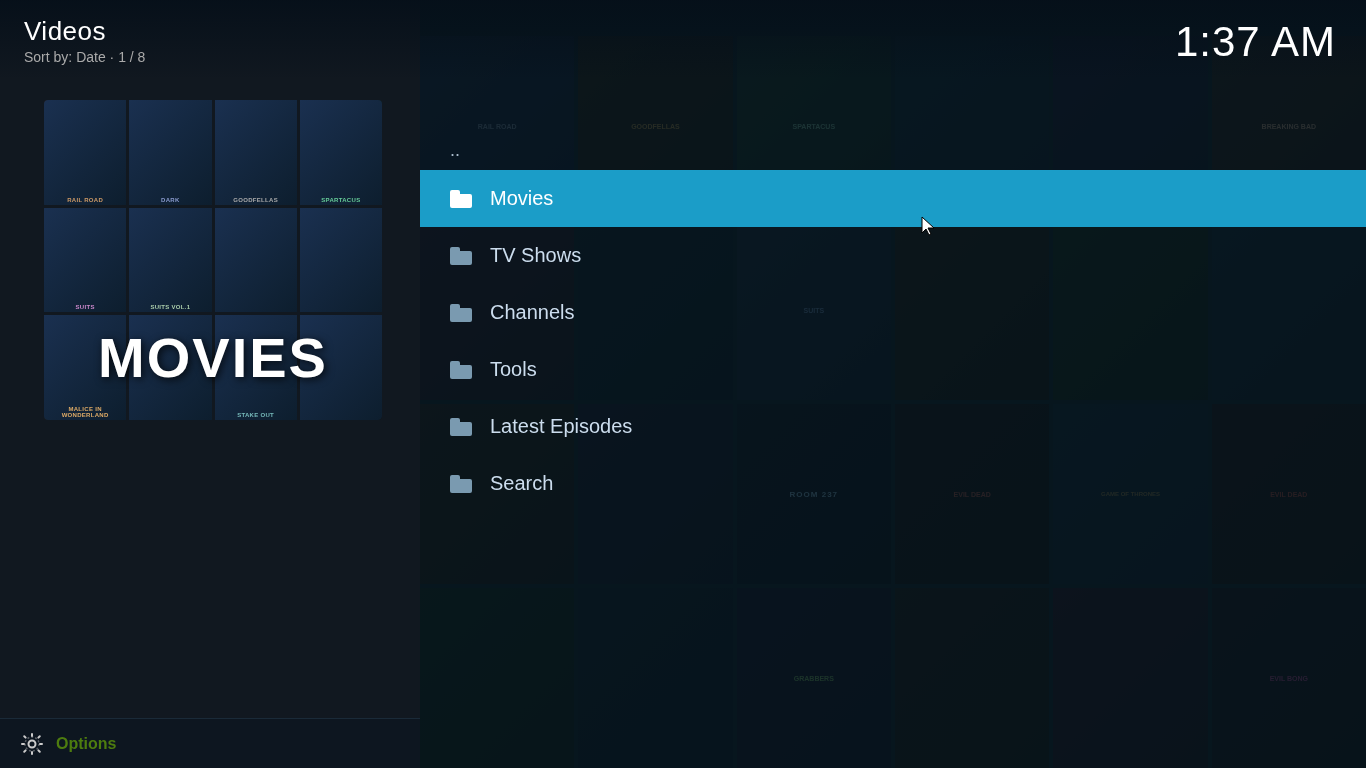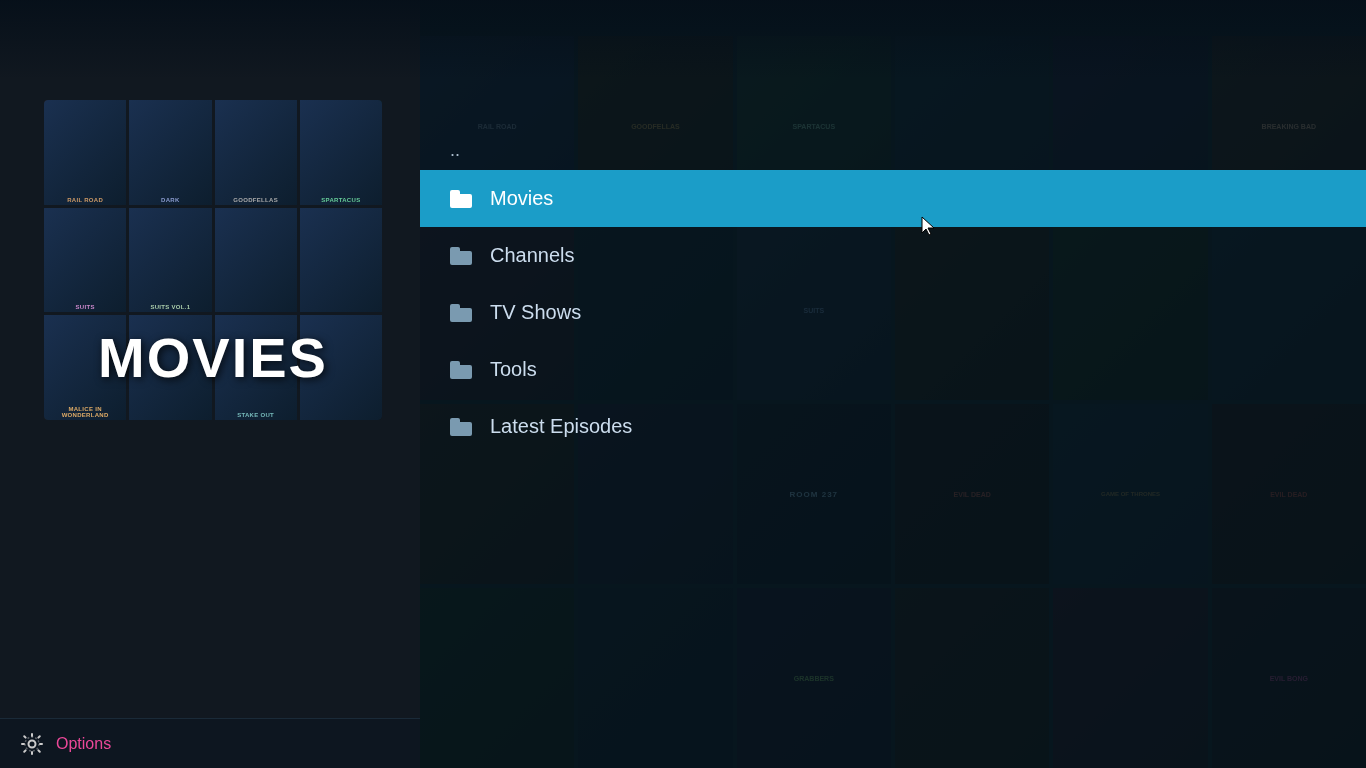--- a/index.html
+++ b/index.html
@@ -274,21 +274,22 @@
     }
 
     .gear-icon {
       width: 24px;
       height: 24px;
       margin-right: 12px;
     }
 
     .options-label {
       font-size: 16px;
-      color: #ec4899;
+      color: #4d7c0f;
+      font-weight: bold;
     }
 
     
     .cursor {
       position: absolute;
       top: 215px;
       left: 920px;
       z-index: 100;
       width: 20px;
       height: 24px;
@@ -395,20 +396,25 @@
     <div style="position:absolute;inset:0;background:linear-gradient(135deg,#180810,#0e050a);"></div>
     <span class="cell-label" style="position:relative;z-index:1;font-size:7px;color:#cc4499;">EVIL BONG</span>
   </div>
 </div>
 
 <div class="bg-overlay"></div>
 
 <div class="left-panel"></div>
 
 <div class="header">
+  <div class="header-title-section">
+    <span class="header-title">Videos</span>
+    <span class="header-subtitle">Sort by: Date · 1 / 8</span>
+  </div>
+  <div class="header-time">1:37 AM</div>
 </div>
 
 <div class="poster-area">
   <div class="poster-grid">
 
     <div class="poster-cell" style="background:linear-gradient(135deg,#2a1508,#1a0d05);">
       <span class="p-label" style="color:#cc9966;">RAIL ROAD</span>
     </div>
     <div class="poster-cell" style="background:linear-gradient(160deg,#1a1a30,#080820);">
       <span class="p-label" style="color:#8899cc;">DARK</span>
@@ -454,40 +460,44 @@
     <span class="dotdot-text">..</span>
   </div>
 
   <div class="nav-item active">
     <div class="folder-icon"></div>
     <span class="nav-label">Movies</span>
   </div>
 
   <div class="nav-item">
     <div class="folder-icon"></div>
-    <span class="nav-label">Channels</span>
+    <span class="nav-label">TV Shows</span>
   </div>
 
   <div class="nav-item">
     <div class="folder-icon"></div>
-    <span class="nav-label">TV Shows</span>
+    <span class="nav-label">Channels</span>
   </div>
 
 
 
   <div class="nav-item">
     <div class="folder-icon"></div>
     <span class="nav-label">Tools</span>
   </div>
 
   <div class="nav-item">
     <div class="folder-icon"></div>
     <span class="nav-label">Latest Episodes</span>
   </div>
 
+  <div class="nav-item">
+    <div class="folder-icon"></div>
+    <span class="nav-label">Search</span>
+  </div>
 </div>
 
 <div class="cursor">
   <svg width="20" height="24" viewBox="0 0 20 24" fill="none">
     <path d="M2 2L2 18L6 14L9 20L11 19L8 13L14 13Z" fill="white" stroke="black" stroke-width="1"></path>
   </svg>
 </div>
 
 <div class="options-bar">
   <svg class="gear-icon" viewBox="0 0 24 24" fill="none">

